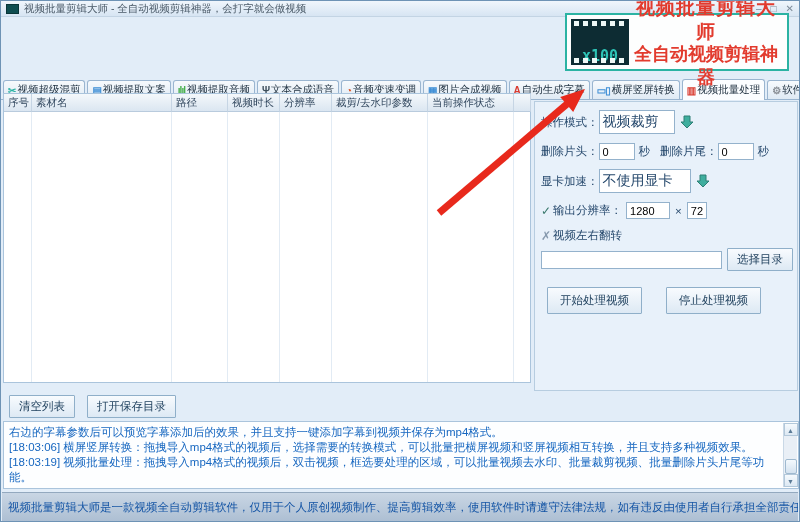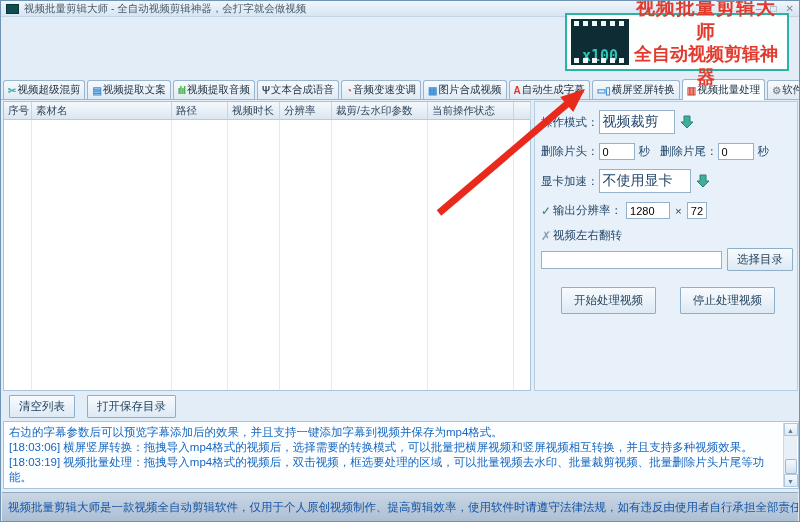--- a/index.html
+++ b/index.html
@@ -51,21 +51,21 @@
     background:linear-gradient(#f7fafd,#dfeaf4);
     border:1px solid #9ab5d0; border-bottom:none;
     border-radius:3px 3px 0 0; flex:0 0 auto; cursor:default;
   }
   .tab.active {
     background:#fbfdff; height:21px; margin-bottom:-1px; z-index:2; position:relative;
   }
   .ticon { font-size:10px; font-weight:bold; letter-spacing:-1px; }
   
   .table {
-    position:absolute; top:100px; left:2px; width:528px; height:290px;
+    position:absolute; top:92px; left:2px; width:528px; height:290px;
     background:#fff; border:1px solid #aac4dc; display:flex;
   }
   .col { display:flex; flex-direction:column; border-right:1px solid #e2ebf4; }
   .col .th {
     height:18px; padding:2px 4px; font-size:10.5px; color:#31475e;
     background:linear-gradient(#f4f8fb,#dbe6f1);
     border-bottom:1px solid #b9cbdd; border-right:1px solid #c6d5e4;
     margin-right:-1px; white-space:nowrap; overflow:hidden;
   }
   .col:nth-child(1){width:28px}.col:nth-child(2){width:140px}
@@ -285,21 +285,21 @@
       <span class="plabel">视频左右翻转</span>
     </div>
 
 
     <div class="prow" style="margin-top:5px">
       <input class="dir-input" value="" style="">
       <button class="btn" style="margin-left:5px">选择目录</button>
     </div>
 
     <div class="prow" style="margin-top:16px">
-      <button class="btn big" style="margin-left:20px">开始处理视频</button>
+      <button class="btn big" style="margin-left:6px">开始处理视频</button>
       <button class="btn big" style="margin-left:24px">停止处理视频</button>
     </div>
 
   </div>
 
   <div class="footer-actions">
     <button class="btn">清空列表</button>
     <button class="btn">打开保存目录</button>
   </div>
 

